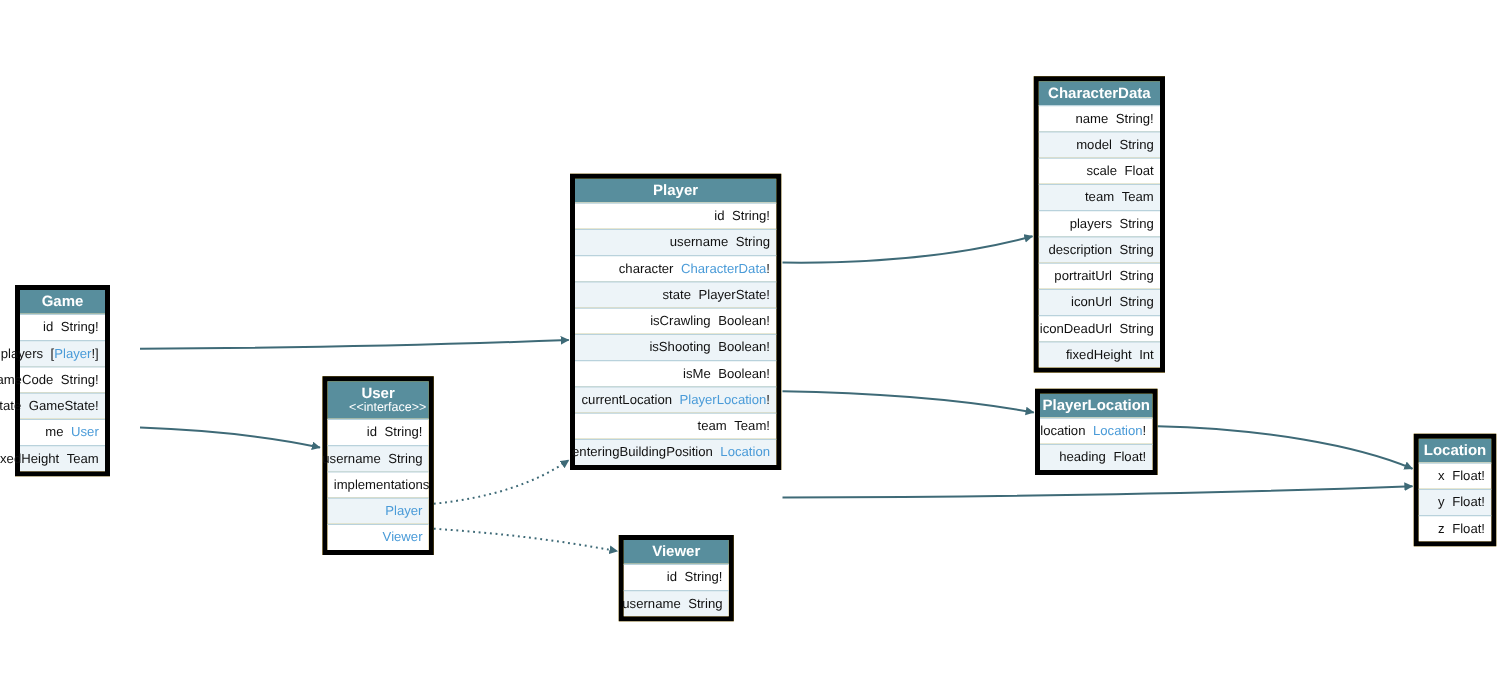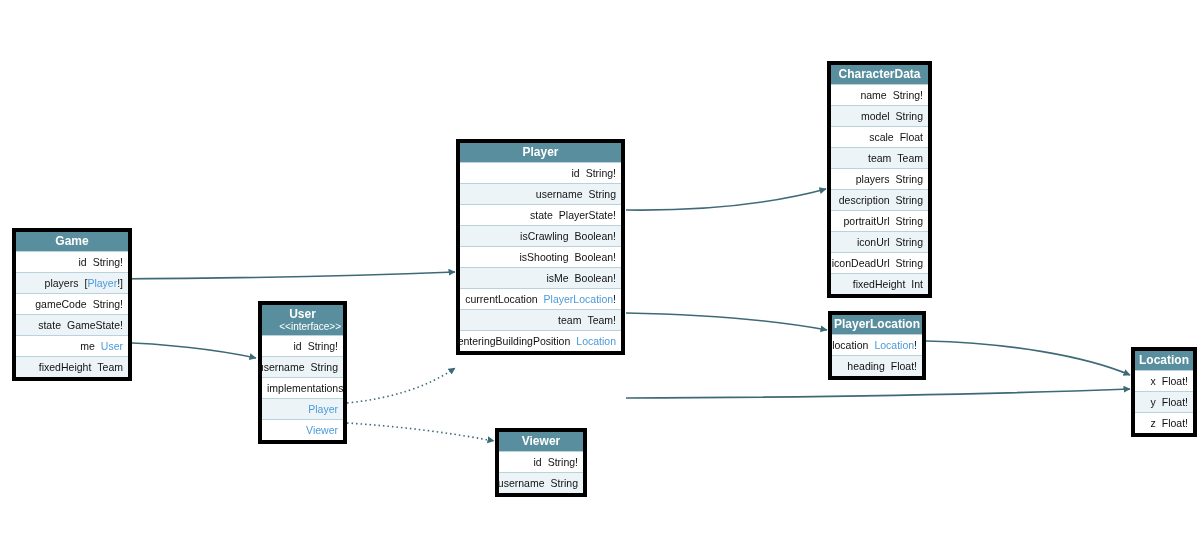--- a/index.html
+++ b/index.html
@@ -65,21 +65,21 @@
         <path d="M112,342 Q195,345 256,358" fill="none" stroke="#3e6a77" stroke-width="1.6" marker-end="url(#arrow)"></path>
         <path d="M626,210 C700,211 770,204 826,189" fill="none" stroke="#3e6a77" stroke-width="1.6" marker-end="url(#arrow)"></path>
         <path d="M626,313 Q745,315 827,330" fill="none" stroke="#3e6a77" stroke-width="1.6" marker-end="url(#arrow)"></path>
         <path d="M626,398 Q920,397 1130,389" fill="none" stroke="#3e6a77" stroke-width="1.6" marker-end="url(#arrow)"></path>
         <path d="M926,341 C1010,343 1085,356 1130,375" fill="none" stroke="#3e6a77" stroke-width="1.6" marker-end="url(#arrow)"></path>
         <path d="M347,403 Q415,396 455,368" fill="none" stroke="#3e6a77" stroke-width="1.6" stroke-dasharray="1.5 3" marker-end="url(#arrow)"></path>
         <path d="M347,423 Q425,428 494,441" fill="none" stroke="#3e6a77" stroke-width="1.6" stroke-dasharray="1.5 3" marker-end="url(#arrow)"></path>
       </g>
   </svg>
   <div id="entities">
-      <div class="entity" style="left: 12px; top: 228px; width: 120px;">
+      <div class="entity" style="left: 12px; top: 228px; width: 76px;">
         <div class="entity-header">
           <div class="entity-title">Game</div>
         </div>
         <div class="rows">
           <div class="row">
             <span class="fname">id</span>
             <span class="ftype"><span>String!</span></span>
           </div>
           <div class="row">
             <span class="fname">players</span>
@@ -133,20 +133,24 @@
           <div class="entity-title">Player</div>
         </div>
         <div class="rows">
           <div class="row">
             <span class="fname">id</span>
             <span class="ftype"><span>String!</span></span>
           </div>
           <div class="row">
             <span class="fname">username</span>
             <span class="ftype"><span>String</span></span>
+          </div>
+          <div class="row">
+            <span class="fname">character</span>
+            <span class="ftype"><span class="link">CharacterData</span><span>!</span></span>
           </div>
           <div class="row">
             <span class="fname">state</span>
             <span class="ftype"><span>PlayerState!</span></span>
           </div>
           <div class="row">
             <span class="fname">isCrawling</span>
             <span class="ftype"><span>Boolean!</span></span>
           </div>
           <div class="row">

